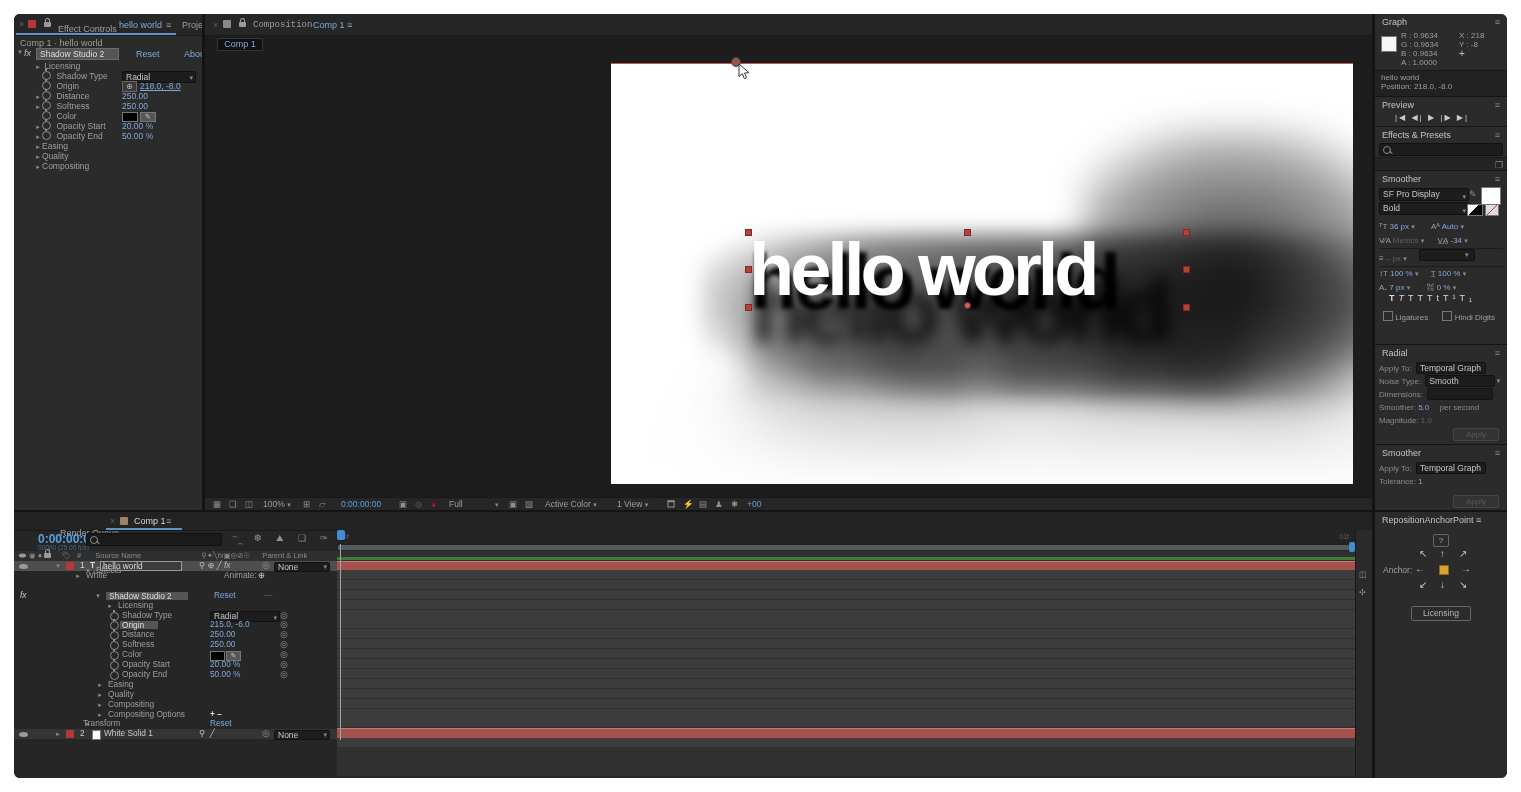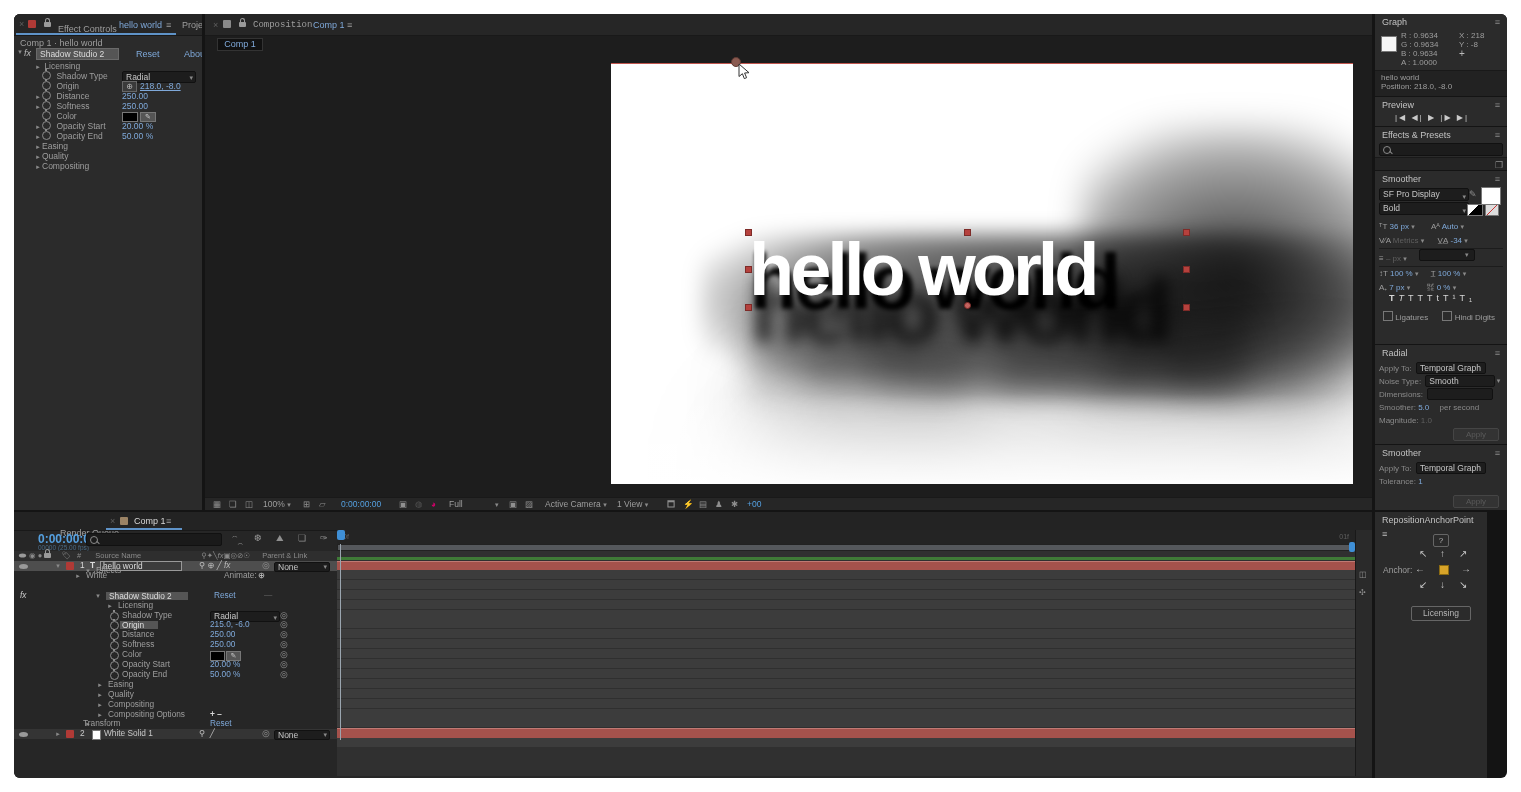--- a/index.html
+++ b/index.html
@@ -173,21 +173,21 @@
       <span class="ic ab" style="left:98px;">⊞</span>
       <span class="ic ab" style="left:114px;">▱</span>
       <span class="ab tblue" style="left:136px;">0:00:00:00</span>
       <span class="ic ab" style="left:194px;">▣</span>
       <span class="ic ab" style="left:210px;color:#555;">◍</span>
       <span class="ic ab" style="left:226px;color:#c06;">◕</span>
       <span class="ab gray" style="left:244px;"><span>Full</span></span>
       <span class="caret ab" style="left:290px;">▾</span>
       <span class="ic ab" style="left:304px;">▣</span>
       <span class="ic ab" style="left:320px;">▨</span>
-      <span class="ab gray" style="left:340px;"><span>Active Camera</span> <span class="caret">▾</span></span>
+      <span class="ab gray" style="left:340px;"><span>Active Color</span> <span class="caret">▾</span></span>
       <span class="ab gray" style="left:412px;"><span>1 View</span> <span class="caret">▾</span></span>
       <span class="ic ab" style="left:462px;">🗖</span>
       <span class="ic ab" style="left:478px;">⚡</span>
       <span class="ic ab" style="left:494px;">▤</span>
       <span class="ic ab" style="left:510px;">♟</span>
       <span class="ic ab" style="left:526px;">✱</span>
       <span class="ab tblue" style="left:542px;">+00</span>
     </div>
   </div>
 
@@ -283,21 +283,21 @@
     <div class="ptitle"><span>Smoother</span><span class="pmenu">≡</span></div>
     <div class="ab" style="left:4px;top:17px;width:124px;font-size:8px;line-height:13px;color:#8a8a8a;">
       <div><span>Apply To:</span>
         <span class="dd dim" style="width:62px;margin-left:2px;"><span>Temporal Graph</span></span></div>
       <div><span>Tolerance:</span>
         <span class="blue">1</span></div>
     </div>
     <div class="btn dis ab" style="right:8px;bottom:2px;width:44px;height:11px;line-height:11px;font-size:8px;">Apply</div>
   </div>
 
-  <div class="panel" style="left:1361px;top:498px;width:112px;height:266px;">
+  <div class="panel" style="left:1361px;top:498px;width:132px;height:266px;">
     <div class="ptitle"><span>RepositionAnchorPoint</span> <span>≡</span></div>
     <div class="btn ab" style="left:58px;top:22px;width:14px;height:11px;line-height:11px;font-size:8px;">?</div>
     <span class="ab gray" style="left:8px;top:53px;font-size:8.5px;">Anchor:</span>
     <div class="ab" style="left:40px;top:36px;width:56px;height:50px;color:#c9c9c9;font-size:10px;">
       <span class="ab" style="left:4px;top:0;">↖</span>
       <span class="ab" style="left:25px;top:0;">↑</span>
       <span class="ab" style="left:44px;top:0;">↗</span>
       <span class="ab" style="left:0px;top:15px;">←</span>
       <span class="ab" style="left:24px;top:17px;width:8px;height:8px;background:#d8a429;border:1px solid #8a6a12;"></span>
       <span class="ab" style="left:46px;top:15px;">→</span>

